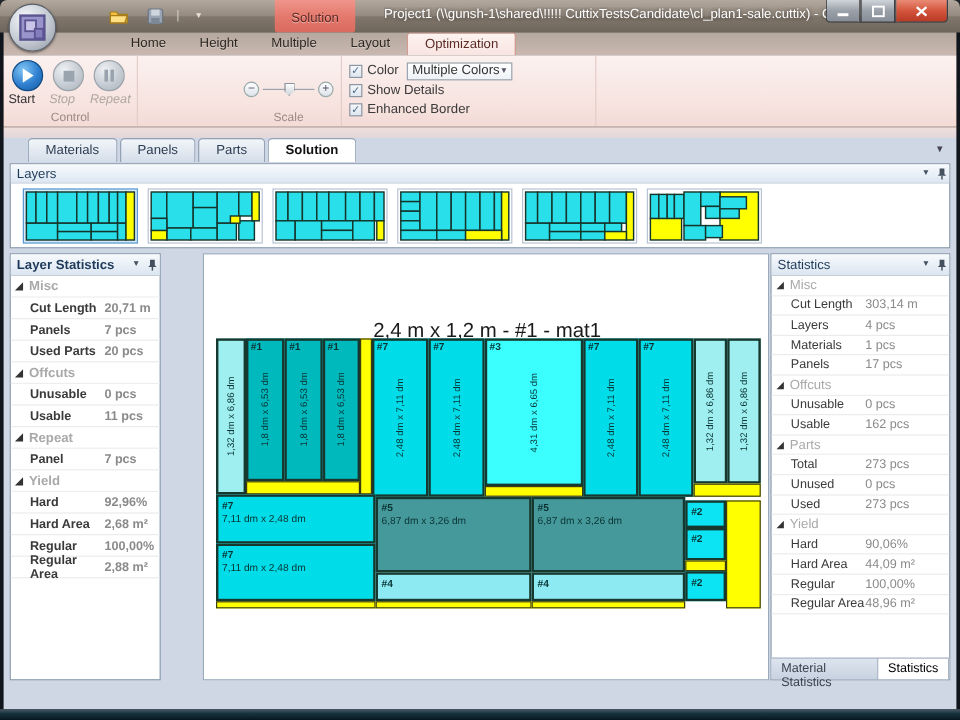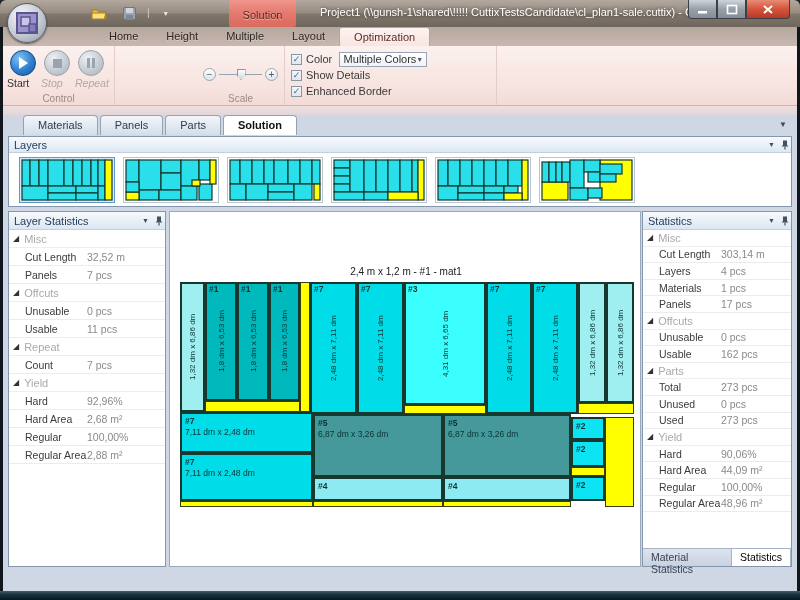--- a/index.html
+++ b/index.html
@@ -80,40 +80,40 @@
     display:flex; align-items:center; padding:0 5px; color:#1e3a5a; }
   #layers-hdr .sp { flex:1; }
   #thumbs { display:flex; gap:8px; padding:4px 0 0 10px; }
   .thumb { width:96px; height:46px; padding:2px; border:1px solid #b8c4d2; background:#fff; }
   .thumb.sel { border:1px solid #5a9ad0; background:#d6e9f8; }
   .thumb svg { display:block; }
 
   
   #main { position:absolute; left:0; right:0; top:96px; bottom:24px; }
   .dockpanel { position:absolute; top:0; background:#fff; border:1px solid #8496ab; }
-  #leftpanel { left:5px; width:158px; bottom:0; }
+  #leftpanel { left:5px; width:126px; bottom:0;font-weight:bold; }
   #rightpanel { right:5px; width:150px; bottom:0; }
   .phdr { height:18px; background:linear-gradient(#f7fafd,#dce6f1); border-bottom:1px solid #c3cfdd;
     display:flex; align-items:center; padding:0 5px; color:#1e3a5a; }
   .phdr .sp { flex:1; }
   .hicon { color:#44505e; font-size:7px; padding:0 3px; }
   .ssec { display:flex; align-items:center; height:18px; padding-left:4px; border-bottom:1px solid #eee; }
   .ssec .tri { font-size:8px; color:#333; margin-right:5px; }
   .ssec .sname { color:#a9a9a9; }
   .srow { display:flex; height:18px; align-items:center; border-bottom:1px solid #ececec; padding-left:16px; }
   .srow .slabel { width:62px; color:#3a3a3a; font-size:10.5px; }
   .srow .svalue { color:#8a8a8a; font-size:10.5px; }
   #right-rows .srow, #right-rows .ssec { height:16.6px; }
   #rptabs { position:absolute; left:0; right:0; bottom:0; height:18px; display:flex; background:#cfd7e4; border-top:1px solid #a8b4c4; }
   .rptab { padding:2px 8px 0; border-right:1px solid #a8b4c4; color:#3a4450; background:linear-gradient(#dde4ee,#c8d2e0); font-size:10.5px; }
   .rptab.active { background:#fff; color:#000; }
 
   
   #canvas { position:absolute; left:166px; right:156px; top:0; bottom:0; background:#fff; border:1px solid #9aaabc; overflow:hidden; }
-  #diagtitle { position:absolute; left:10px; width:452px; top:54px; text-align:center; color:#1a1a1a; font-size:10px; }
+  #diagtitle { position:absolute; left:10px; width:452px; top:54px; text-align:center; color:#1a1a1a; font-size:17px; }
   #diagram { position:absolute; left:10px; top:70px; width:454px; height:225px; }
   .p { position:absolute; border:2px solid #16382e; }
   .off { position:absolute; border:1px solid #3c3c14; background:#ffff00; }
   .pid { position:absolute; left:2px; top:0; font-size:8.5px; color:#0a3434; font-weight:bold; }
   .vdim { position:absolute; inset:0; display:flex; align-items:center; justify-content:center;
     writing-mode:vertical-rl; transform:rotate(180deg); font-size:8px; color:#0a3434; white-space:nowrap; }
   .hlbl { position:absolute; left:3px; top:2px; font-size:8.5px; color:#0a3434; line-height:1.35; }
 
   
   #statusbar { position:absolute; left:3px; right:3px; bottom:9px; height:21px;
@@ -399,44 +399,48 @@
               <line x1="4" y1="6.5" x2="4" y2="9.5" stroke="#44505e" stroke-width="1.2"></line>
             </svg>
         </div>
         <div id="left-rows">
             <div class="ssec">
               <span class="tri">◢</span>
               <span class="sname">Misc</span>
             </div>
             <div class="srow">
               <span class="slabel">Cut Length</span>
-              <span class="svalue">32,52 m</span>
+              <span class="svalue">20,71 m</span>
             </div>
             <div class="srow">
               <span class="slabel">Panels</span>
               <span class="svalue">7 pcs</span>
             </div>
+            <div class="srow">
+              <span class="slabel">Used Parts</span>
+              <span class="svalue">20 pcs</span>
+            </div>
             <div class="ssec">
               <span class="tri">◢</span>
               <span class="sname">Offcuts</span>
             </div>
             <div class="srow">
               <span class="slabel">Unusable</span>
               <span class="svalue">0 pcs</span>
             </div>
             <div class="srow">
               <span class="slabel">Usable</span>
               <span class="svalue">11 pcs</span>
             </div>
             <div class="ssec">
               <span class="tri">◢</span>
               <span class="sname">Repeat</span>
             </div>
             <div class="srow">
-              <span class="slabel">Count</span>
+              <span class="slabel">Panel</span>
               <span class="svalue">7 pcs</span>
             </div>
             <div class="ssec">
               <span class="tri">◢</span>
               <span class="sname">Yield</span>
             </div>
             <div class="srow">
               <span class="slabel">Hard</span>
               <span class="svalue">92,96%</span>
             </div>

